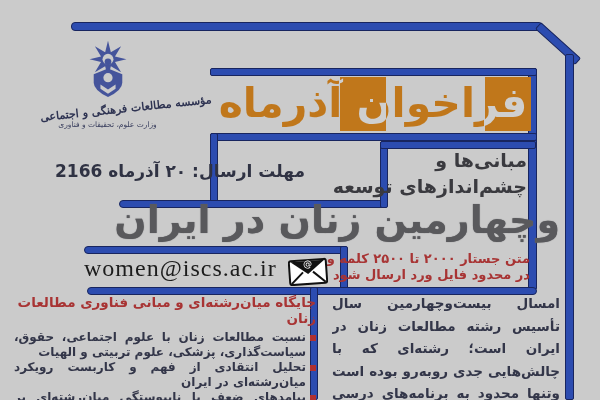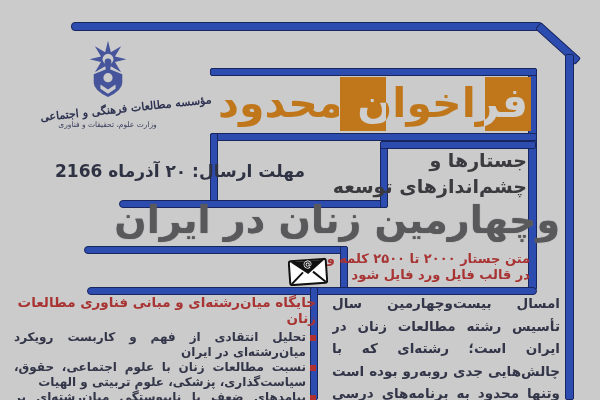--- a/index.html
+++ b/index.html
@@ -130,54 +130,55 @@
       <circle cx="50" cy="44" r="5.5" fill="#cbcbcb"></circle>
       <path d="M41,52 L50,58 L59,52 L59,57 L50,63 L41,57 Z" fill="#cbcbcb"></path>
     </svg>
     <div class="org-line1">مؤسسه مطالعات فرهنگی و اجتماعی</div>
     <div class="org-line2">وزارت علوم، تحقیقات و فناوری</div>
   </div>
 
   <div class="headline-box">
     <div class="tile tile-1"></div>
     <div class="tile tile-2"></div>
-    <div class="headline-text">فراخوان محدود</div>
+    <div class="headline-text">فراخوان آذرماه</div>
   </div>
 
   <div class="deadline">مهلت ارسال: ۲۰ آذرماه 2166</div>
 
   <div class="subtitle">
-    <div>جستار‌ها و</div>
+    <div>مبانی‌ها و</div>
     <div>چشم‌اندازهای توسعه</div>
   </div>
 
   <div class="main-title">وچهارمین زنان در ایران</div>
 
   <div class="submission-note">
     <div>متن جستار ۲۰۰۰ تا ۲۵۰۰ کلمه و</div>
-    <div>در قالب فایل ورد فایل شود</div>
+    <div>در محدود فایل ورد ارسال شود</div>
   </div>
 
+  <div class="email">women@iscs.ac.ir</div>
   <svg class="envelope" viewBox="0 0 40 30">
     <rect x="1.5" y="4" width="37" height="24" rx="2" fill="#ffffff" stroke="#111" stroke-width="2" transform="rotate(-4 20 16)"></rect>
     <path d="M3,5 L20,18 L37,5 Z" fill="#111" transform="rotate(-4 20 16)"></path>
     <path d="M3,27 L15,16 M37,27 L25,16" stroke="#111" stroke-width="2" fill="none" transform="rotate(-4 20 16)"></path>
     <text x="20" y="11" font-size="9" fill="#ffffff" text-anchor="middle" font-family="DejaVu Sans, sans-serif" transform="rotate(-4 20 16)">@</text>
   </svg>
 
   <div class="left-col">
     <p class="left-header">جایگاه میان‌رشته‌ای و مبانی فناوری مطالعات زنان</p>
     <ul class="topic-list">
       <li>
         <span class="sq"></span>
-        <span>تحلیل انتقادی از فهم و کاربست رویکرد میان‌رشته‌ای در ایران</span>
+        <span>نسبت مطالعات زنان با علوم اجتماعی، حقوق، سیاست‌گذاری، پزشکی، علوم تربیتی و الهیات</span>
       </li>
       <li>
         <span class="sq"></span>
-        <span>نسبت مطالعات زنان با علوم اجتماعی، حقوق، سیاست‌گذاری، پزشکی، علوم تربیتی و الهیات</span>
+        <span>تحلیل انتقادی از فهم و کاربست رویکرد میان‌رشته‌ای در ایران</span>
       </li>
       <li>
         <span class="sq"></span>
         <span>پیامدهای ضعف یا ناپیوستگی میان‌رشته‌ای بر کیفیت آموزش و پژوهش</span>
       </li>
     </ul>
   </div>
 
   <div class="right-col">امسال بیست‌وچهارمین سال تأسیس رشته مطالعات زنان در ایران است؛ رشته‌ای که با چالش‌هایی جدی روبه‌رو بوده است وتنها محدود به برنامه‌های درسی یا ساختار رشته نیست و فهم</div>
 

